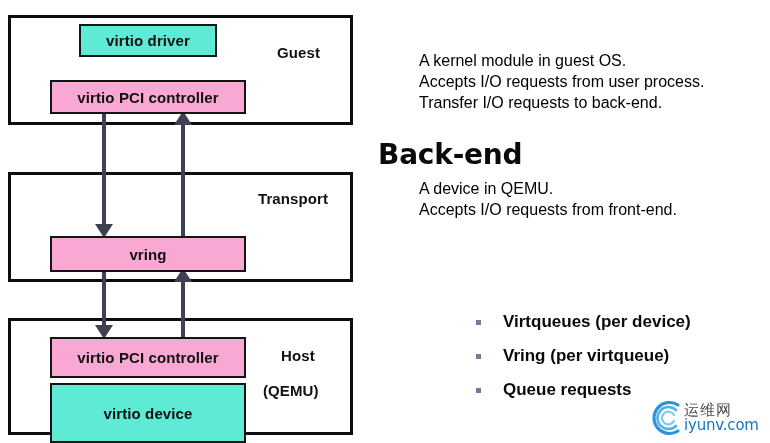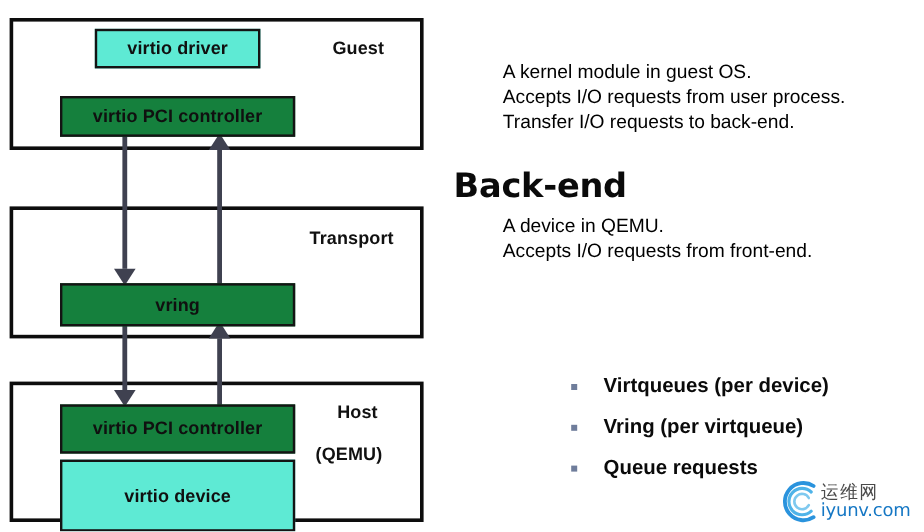--- a/index.html
+++ b/index.html
@@ -26,36 +26,37 @@
     border: 3px solid #0d0d0d;
     box-sizing: border-box;
   }
   .zone-label {
     position: absolute;
     font-weight: bold;
     font-size: 15px;
     color: #111111;
     letter-spacing: 0.1px;
     white-space: nowrap;
+    margin-top: 12px;
   }
   .node {
     position: absolute;
     box-sizing: border-box;
     border: 2.5px solid #141414;
     display: flex;
     align-items: center;
     justify-content: center;
     font-weight: bold;
     font-size: 15px;
     color: #101010;
     letter-spacing: 0.1px;
     white-space: nowrap;
     z-index: 4;
   }
-  .node.gray { background: #15803d; }
+  .node.gray { background: #f9a8d4; }
   .node.yellow { background: #5eead4; }
 
   
   .arrow {
     position: absolute;
     z-index: 3;
   }
   .arrow .shaft {
     position: absolute;
     left: 50%;
@@ -154,21 +155,21 @@
 </style>
 </head>
 <body>
 
 <div id="page">
 
   <div class="zone" style="left:8px; top:15px; width:345px; height:110px;"></div>
   <div class="zone-label" style="left:277px; top:32px;">Guest</div>
 
   <div class="zone" style="left:8px; top:172px; width:345px; height:110px;"></div>
-  <div class="zone-label" style="left:258px; top:190px;">Transport</div>
+  <div class="zone-label" style="left:258px; top:178px;">Transport</div>
 
   <div class="zone" style="left:8px; top:318px; width:345px; height:117px;"></div>
   <div class="zone-label" style="left:281px; top:335px;">Host</div>
   <div class="zone-label" style="left:263px; top:370px;">(QEMU)</div>
 
   <div class="arrow down" style="left:95px; top:113px; width:18px; height:125px;">
     <div class="shaft" style="top:0; height:111px;"></div>
     <div class="head"></div>
   </div>
 

